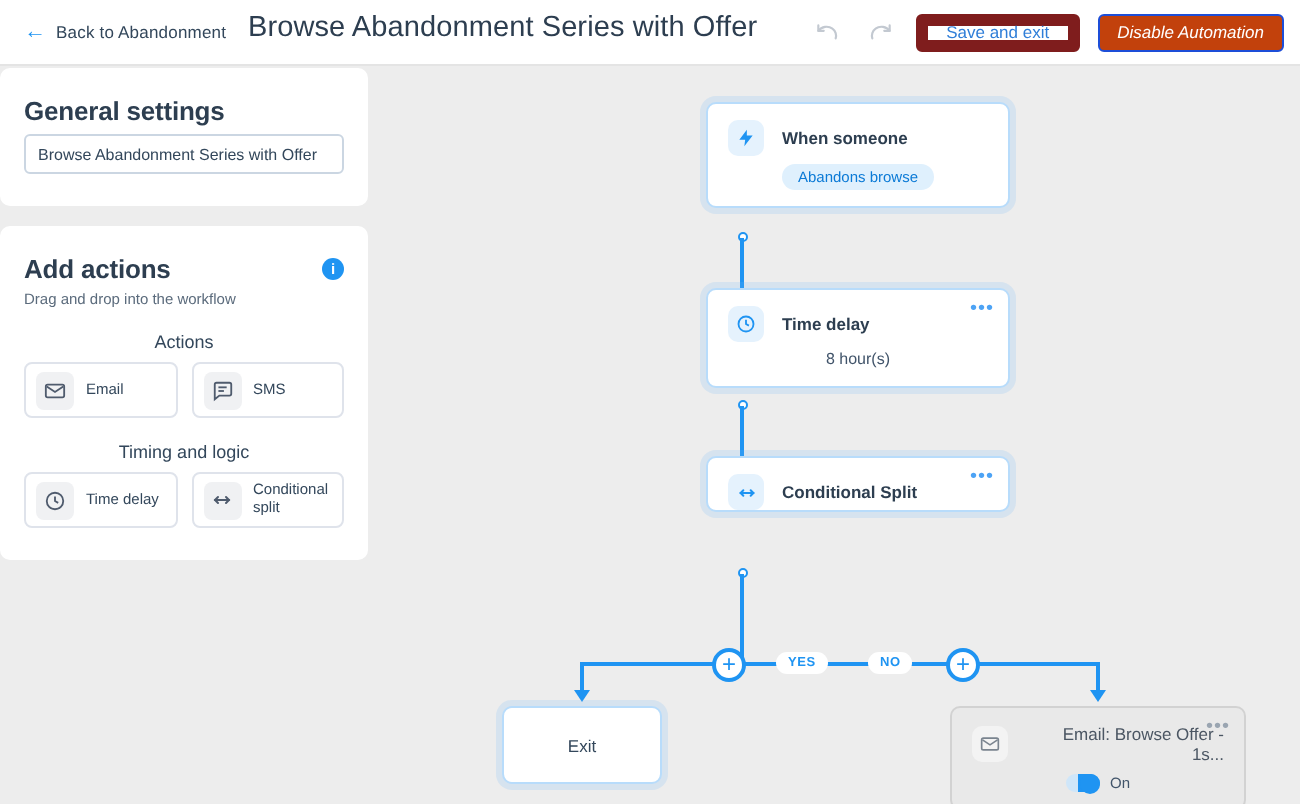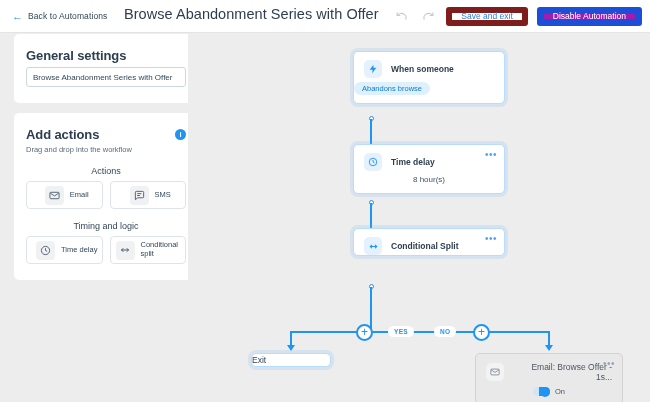--- a/index.html
+++ b/index.html
@@ -38,26 +38,26 @@
   }
   .btn {
     font-size: 8.5px; border-radius: 3px; cursor: pointer;
     display: flex; align-items: center; justify-content: center;
     height: 19px; padding: 0 9px; white-space: nowrap;
   }
   .btn-secondary {
     background: #fff; color: #2f7ed8; border: 6px solid #7f1d1d;
   }
   .btn-primary {
-    background: #a21caf; color: #fff; border: 7px solid #1d4ed8;
+    background: #c2410c; color: #fff; border: 1px solid #1d4ed8; font-style: italic;
   }
 
   
   .sidebar {
-    position: absolute; left: 14px; top: 34px;
+    position: absolute; left: 0; top: 34px;
     width: 188px; height: 368px;
   }
   .panel {
     background: #fff; border-radius: 5px;
     margin: 0 4px 10px 0;
     padding: 14px 12px 16px 12px;
   }
   .panel-title {
     font-size: 13px; color: #2d3e50; font-weight: 700; letter-spacing: -.1px;
   }
@@ -76,21 +76,21 @@
     background: #1f94f2; color: #fff; font-size: 7.5px;
     display: flex; align-items: center; justify-content: center;
     font-weight: 700; cursor: pointer; margin-top: 2px;
   }
   .group-label { font-size: 9px; color: #33475b; margin-top: 12px; margin-bottom: 5px; text-align: center; }
   .tile-row { display: flex; gap: 7px; }
   .tile {
     flex: 1; height: 28px; background: #fff;
     border: 1px solid #dfe3eb; border-radius: 4px;
     display: flex; align-items: center; gap: 6px;
-    padding-left: 5px; cursor: pointer; justify-content: center;
+    padding-left: 5px; cursor: pointer;
   }
   .tile-icon {
     width: 19px; height: 19px; border-radius: 4px; background: #f0f1f3;
     display: flex; align-items: center; justify-content: center;
     color: #4f5b6d; flex: none;
   }
   .tile-label { font-size: 7.5px; color: #33475b; line-height: 1.15; }
 
   
   .canvas {
@@ -104,34 +104,34 @@
     border: 1px solid #b8dcfb; border-radius: 5px;
     box-shadow: 0 0 0 3px rgba(110,185,247,.18);
   }
   .node-main { width: 152px; }
   .node-row { display: flex; align-items: center; gap: 9px; padding: 8px 10px 0 10px; }
   .node-icon {
     width: 18px; height: 18px; border-radius: 5px; background: #e5f2fd;
     display: flex; align-items: center; justify-content: center; flex: none;
   }
   .node-title { font-size: 8.5px; color: #2d3e50; font-weight: 700; }
-  .node-badge-wrap { display: flex; justify-content: flex-start; padding: 4px 0 8px 0; }
+  .node-badge-wrap { display: flex; justify-content: center; padding: 4px 0 8px 0; }
   .node-badge {
     background: #dff0fd; color: #0b7ad6; font-size: 7.5px;
     border-radius: 9px; padding: 2px 8px;
   }
   .node-sub { font-size: 8px; color: #41546a; text-align: center; padding: 4px 0 9px 0; }
   .dots {
     position: absolute; right: 7px; top: 5px; color: #4da3f5;
     font-size: 10px; letter-spacing: .5px; cursor: pointer; line-height: 1;
   }
 
   .node-exit {
-    position: absolute; width: 80px; height: 14px;
-    display: flex; align-items: center; 
+    position: absolute; width: 80px; height: 39px;
+    display: flex; align-items: center; justify-content: center;
     font-size: 8.5px; color: #33475b;
   }
 
   .node-email {
     position: absolute; width: 148px;
     background: #e9e9e9; border: 1px solid #d2d2d2;
     border-radius: 5px; box-shadow: none;
   }
   .node-email .node-icon { background: #f3f3f3; }
   .node-email .node-title { color: #4b5663; font-weight: 400; text-align: right; }
@@ -172,21 +172,21 @@
     font-size: 6.5px; color: #1f94f2; font-weight: 700;
     padding: 2px 6px; letter-spacing: .3px;
   }
 </style>
 </head>
 <body>
 
 <div class="header">
   <div class="back-link">
     <span class="back-arrow">←</span>
-    <span class="back-label">Back to Automations</span>
+    <span class="back-label">Back to Abandonment</span>
   </div>
   <div class="page-title">Browse Abandonment Series with Offer</div>
   <div class="header-right">
     <div class="icon-btn">
       <svg width="13" height="13" viewBox="0 0 24 24" fill="none" stroke="#c3c9d1" stroke-width="2" stroke-linecap="round" stroke-linejoin="round">
         <polyline points="9 10 4 10 4 5"></polyline>
         <path d="M4 10c3-4 9-5 13-2 3 2 4 6 3 9"></path>
       </svg>
     </div>
     <div class="icon-btn">

